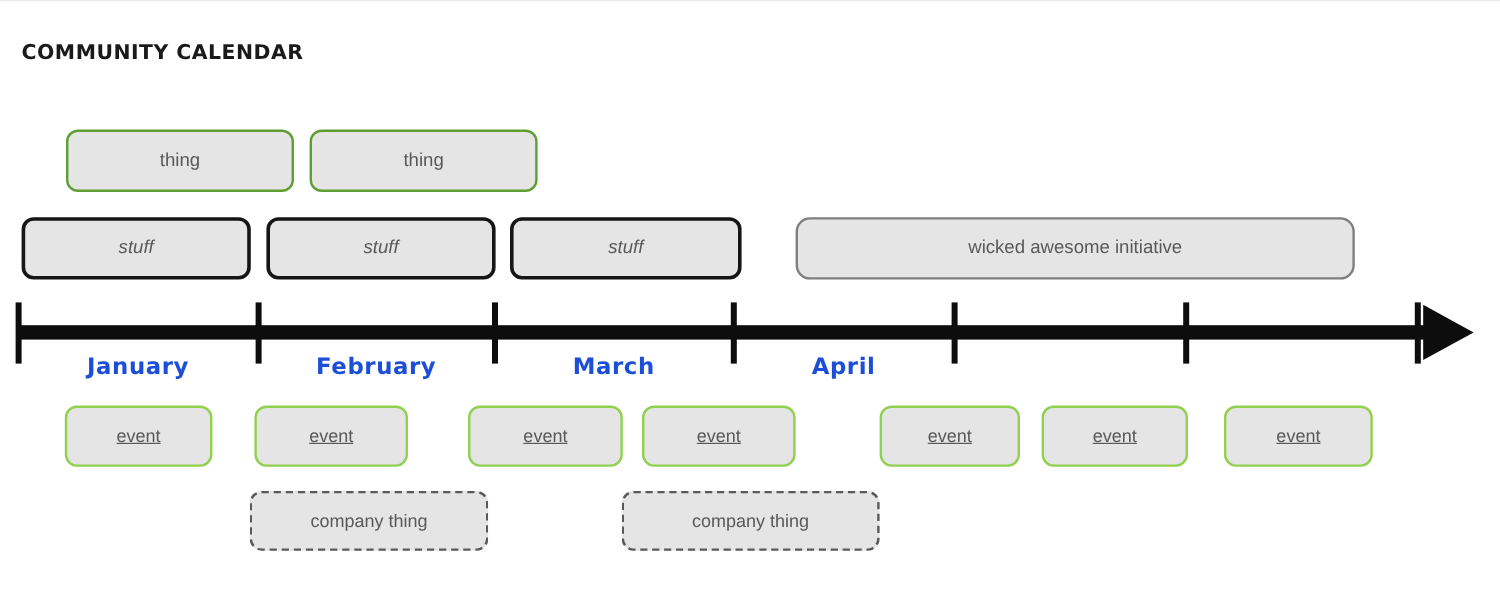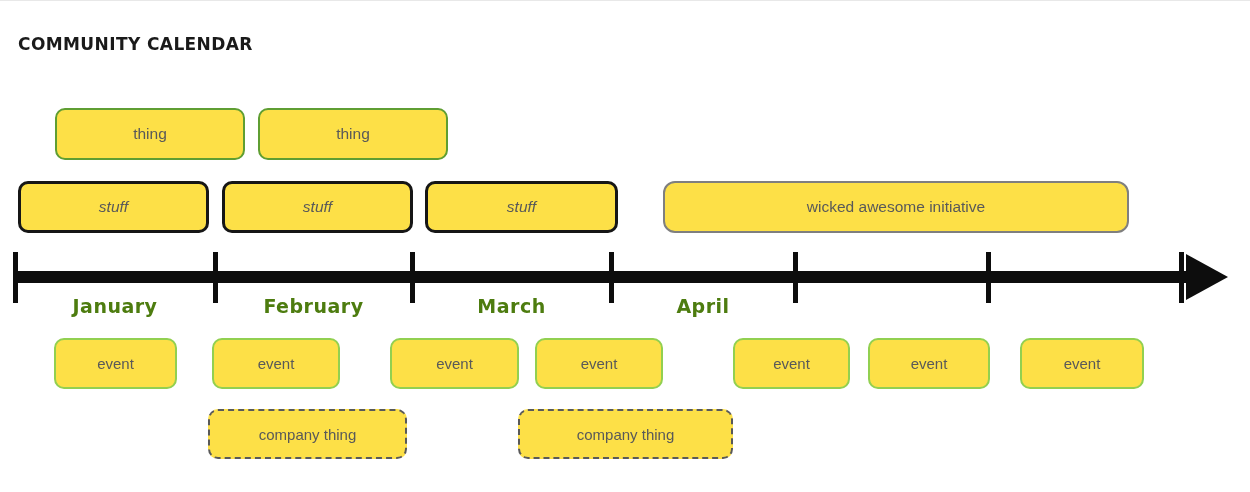--- a/index.html
+++ b/index.html
@@ -13,50 +13,50 @@
   }
   .title{
     position:absolute;left:18px;top:33px;
     font-family:"DejaVu Sans", sans-serif;
     font-weight:bold;font-size:17px;letter-spacing:0.4px;
     color:#1a1a1a;white-space:nowrap;text-align:right;
   }
   .box{
     position:absolute;
     display:flex;align-items:center;justify-content:center;
-    background:#fde047;
+    background:#e5e5e5;
     color:#595959;
     font-size:15.5px;
     white-space:nowrap;
     box-sizing:border-box;
   }
   .thing{top:107px;height:52px;border:2.5px solid #5f9e32;border-radius:10px;}
   .stuff{top:180px;height:52px;border:3px solid #161616;border-radius:10px;font-style:italic;}
   .initiative{top:180px;height:52px;border:2.5px solid #7f7f7f;border-radius:12px;}
-  .event{top:337px;height:51px;border:2.5px solid #92d050;border-radius:10px;font-size:15px;}
+  .event{top:337px;height:51px;border:2.5px solid #92d050;border-radius:10px;font-size:15px;text-decoration:underline;}
   .company{top:408px;height:50px;border:2.5px dashed #595959;border-radius:10px;font-size:15px;}
   .tl-bar{
     position:absolute;left:14px;top:270px;width:1180px;height:12px;
     background:#0d0d0d;
   }
   .tick{
     position:absolute;top:251px;width:5px;height:51px;
     background:#0d0d0d;
   }
   .arrowhead{
     position:absolute;left:1186px;top:253px;
     width:0;height:0;
     border-top:23px solid transparent;
     border-bottom:23px solid transparent;
     border-left:42px solid #0d0d0d;
   }
   .month{
     position:absolute;top:293px;height:24px;
     font-family:"DejaVu Sans", sans-serif;
-    font-weight:bold;font-size:19px;color:#4d7c0f;
+    font-weight:bold;font-size:19px;color:#1d4ed8;
     text-align:center;line-height:24px;
     letter-spacing:0.5px;
   }
 </style>
 </head>
 <body>
 
 <div class="canvas">
 
   <div class="title">COMMUNITY CALENDAR</div>

